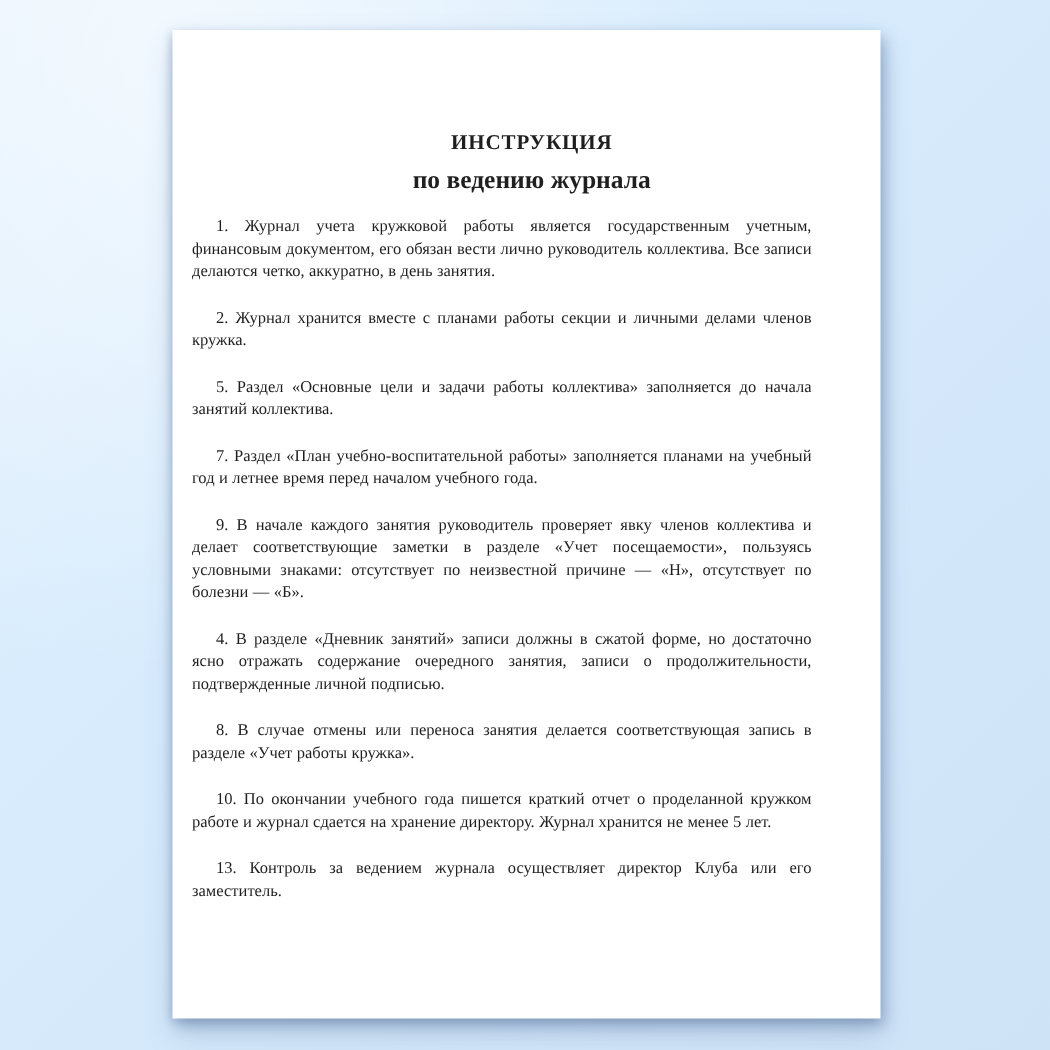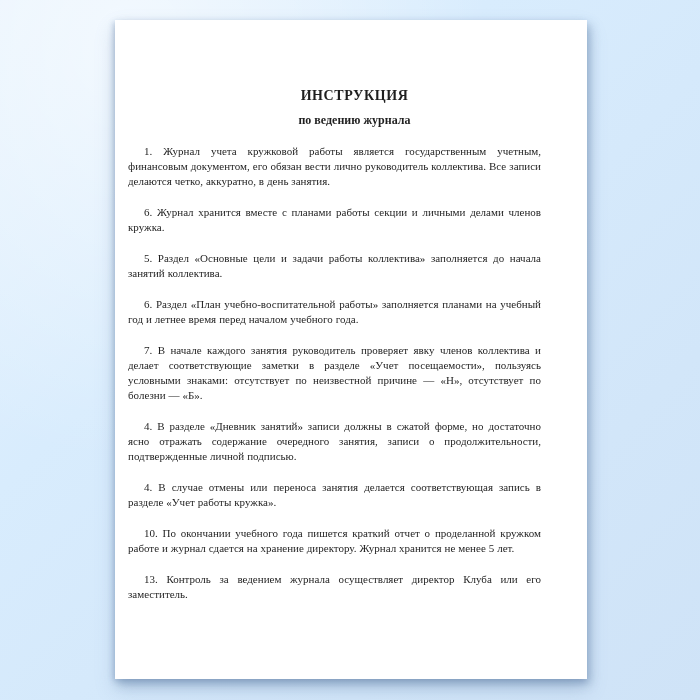--- a/index.html
+++ b/index.html
@@ -39,21 +39,21 @@
     text-align: center;
     font-weight: bold;
     font-size: 14px;
     line-height: 16px;
     letter-spacing: 0.6px;
     margin: 0 0 8px 0;
   }
   .doc-subtitle {
     text-align: center;
     font-weight: bold;
-    font-size: 12px;
+    font-size: 17px;
     line-height: 16px;
     margin: 0 0 11px 0;
   }
   .doc-body .para {
     font-size: 11px;
     line-height: 15px;
     text-align: justify;
     text-indent: 16px;
     margin: 16px 0 5px 0;
     hyphens: auto;
@@ -65,23 +65,23 @@
 <body>
 
 <div class="scene">
   <div class="paper">
     <div class="headings">
       <h1 class="doc-title">ИНСТРУКЦИЯ</h1>
       <h2 class="doc-subtitle">по ведению журнала</h2>
     </div>
     <div class="doc-body">
       <p class="para" lang="ru">1. Журнал учета кружковой работы является государственным учетным, финансовым документом, его обязан вести лично руководитель коллектива. Все записи делаются четко, аккуратно, в день занятия.</p>
-      <p class="para" lang="ru">6. Журнал хранится вместе с планами работы секции и личными делами членов кружка.</p>
+      <p class="para" lang="ru">2. Журнал хранится вместе с планами работы секции и личными делами членов кружка.</p>
       <p class="para" lang="ru">5. Раздел «Основные цели и задачи работы коллектива» заполняется до начала занятий коллектива.</p>
-      <p class="para" lang="ru">6. Раздел «План учебно-воспитательной работы» заполняется планами на учебный год и летнее время перед началом учебного года.</p>
-      <p class="para" lang="ru">7. В начале каждого занятия руководитель проверяет явку членов коллектива и делает соответствующие заметки в разделе «Учет посещаемости», пользуясь условными знаками: отсутствует по неизвестной причине — «Н», отсутствует по болезни — «Б».</p>
+      <p class="para" lang="ru">7. Раздел «План учебно-воспитательной работы» заполняется планами на учебный год и летнее время перед началом учебного года.</p>
+      <p class="para" lang="ru">9. В начале каждого занятия руководитель проверяет явку членов коллектива и делает соответствующие заметки в разделе «Учет посещаемости», пользуясь условными знаками: отсутствует по неизвестной причине — «Н», отсутствует по болезни — «Б».</p>
       <p class="para" lang="ru">4. В разделе «Дневник занятий» записи должны в сжатой форме, но достаточно ясно отражать содержание очередного занятия, записи о продолжительности, подтвержденные личной подписью.</p>
-      <p class="para" lang="ru">4. В случае отмены или переноса занятия делается соответствующая запись в разделе «Учет работы кружка».</p>
+      <p class="para" lang="ru">8. В случае отмены или переноса занятия делается соответствующая запись в разделе «Учет работы кружка».</p>
       <p class="para" lang="ru">10. По окончании учебного года пишется краткий отчет о проделанной кружком работе и журнал сдается на хранение директору. Журнал хранится не менее 5 лет.</p>
       <p class="para" lang="ru">13. Контроль за ведением журнала осуществляет директор Клуба или его заместитель.</p>
     </div>
   </div>
 </div>
 
 </body></html>

